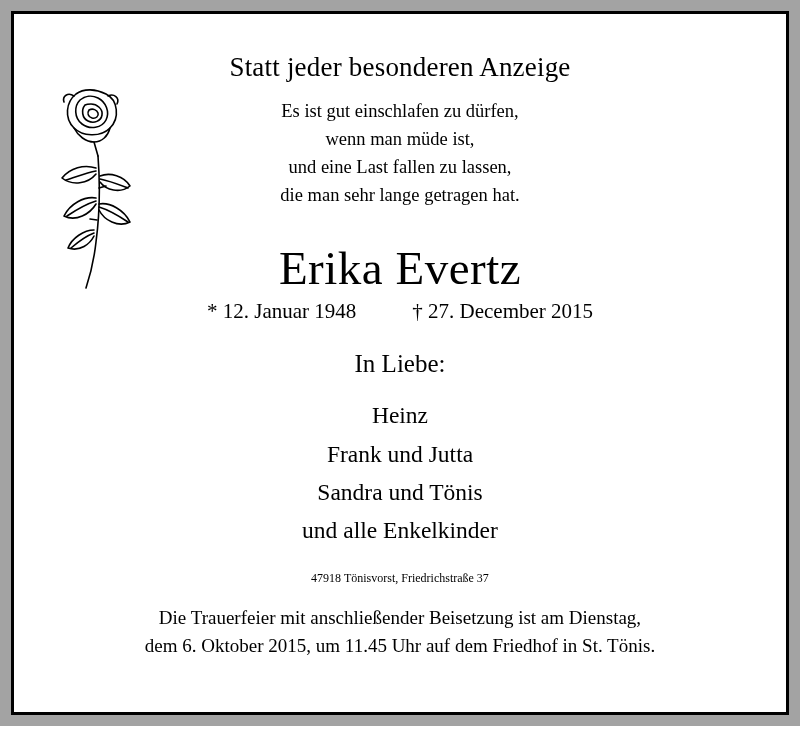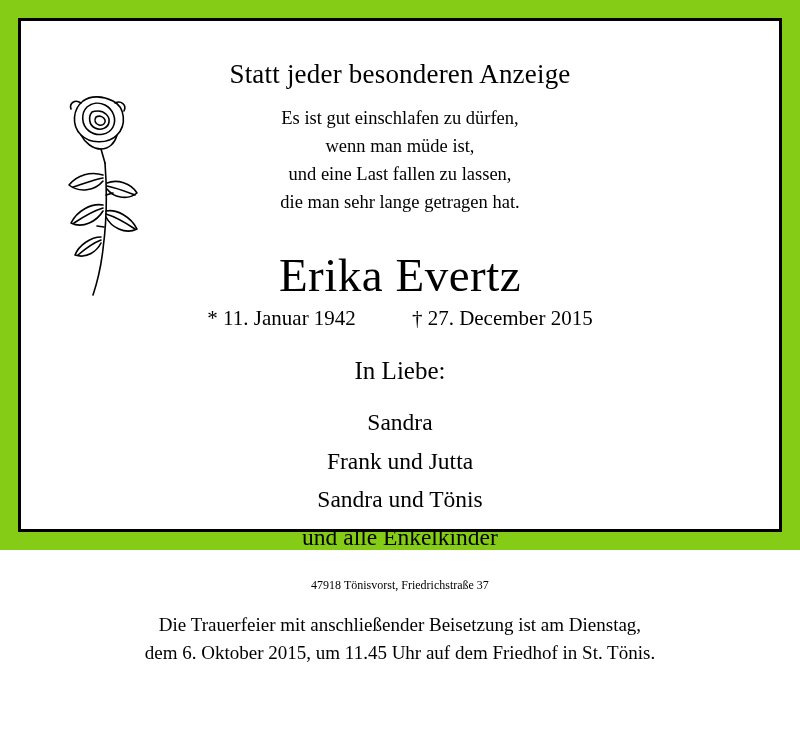--- a/index.html
+++ b/index.html
@@ -10,24 +10,24 @@
   body {
     width: 800px;
     height: 741px;
     font-family: "Liberation Serif", serif;
     color: #000000;
     overflow: hidden;
   }
   .obituary-outer {
     position: relative;
     width: 800px;
-    height: 550px;
+    height: 726px;
     box-sizing: border-box;
-    background: #84cc16;
-    padding: 18px;
+    background: #a3a3a3;
+    padding: 11px;
   }
   .obituary-frame {
     position: relative;
     width: 100%;
     height: 100%;
     box-sizing: border-box;
     background: #ffffff;
     border: 3px solid #000000;
     padding: 0;
   }
@@ -153,28 +153,28 @@
       <div class="verse">
         <div>Es ist gut einschlafen zu dürfen,</div>
         <div>wenn man müde ist,</div>
         <div>und eine Last fallen zu lassen,</div>
         <div>die man sehr lange getragen hat.</div>
       </div>
 
       <div class="name">Erika Evertz</div>
 
       <div class="dates">
-        <span>* 11. Januar 1942</span>
+        <span>* 12. Januar 1948</span>
         <span>† 27. December 2015</span>
       </div>
 
       <div class="inlove">In Liebe:</div>
 
       <div class="survivors">
-        <div>Sandra</div>
+        <div>Heinz</div>
         <div>Frank und Jutta</div>
         <div>Sandra und Tönis</div>
         <div>und alle Enkelkinder</div>
       </div>
 
       <div class="address">47918 Tönisvorst, Friedrichstraße 37</div>
 
       <div class="service">
         <div>Die Trauerfeier mit anschließender Beisetzung ist am Dienstag,</div>
         <div>dem 6. Oktober 2015, um 11.45 Uhr auf dem Friedhof in St. Tönis.</div>

